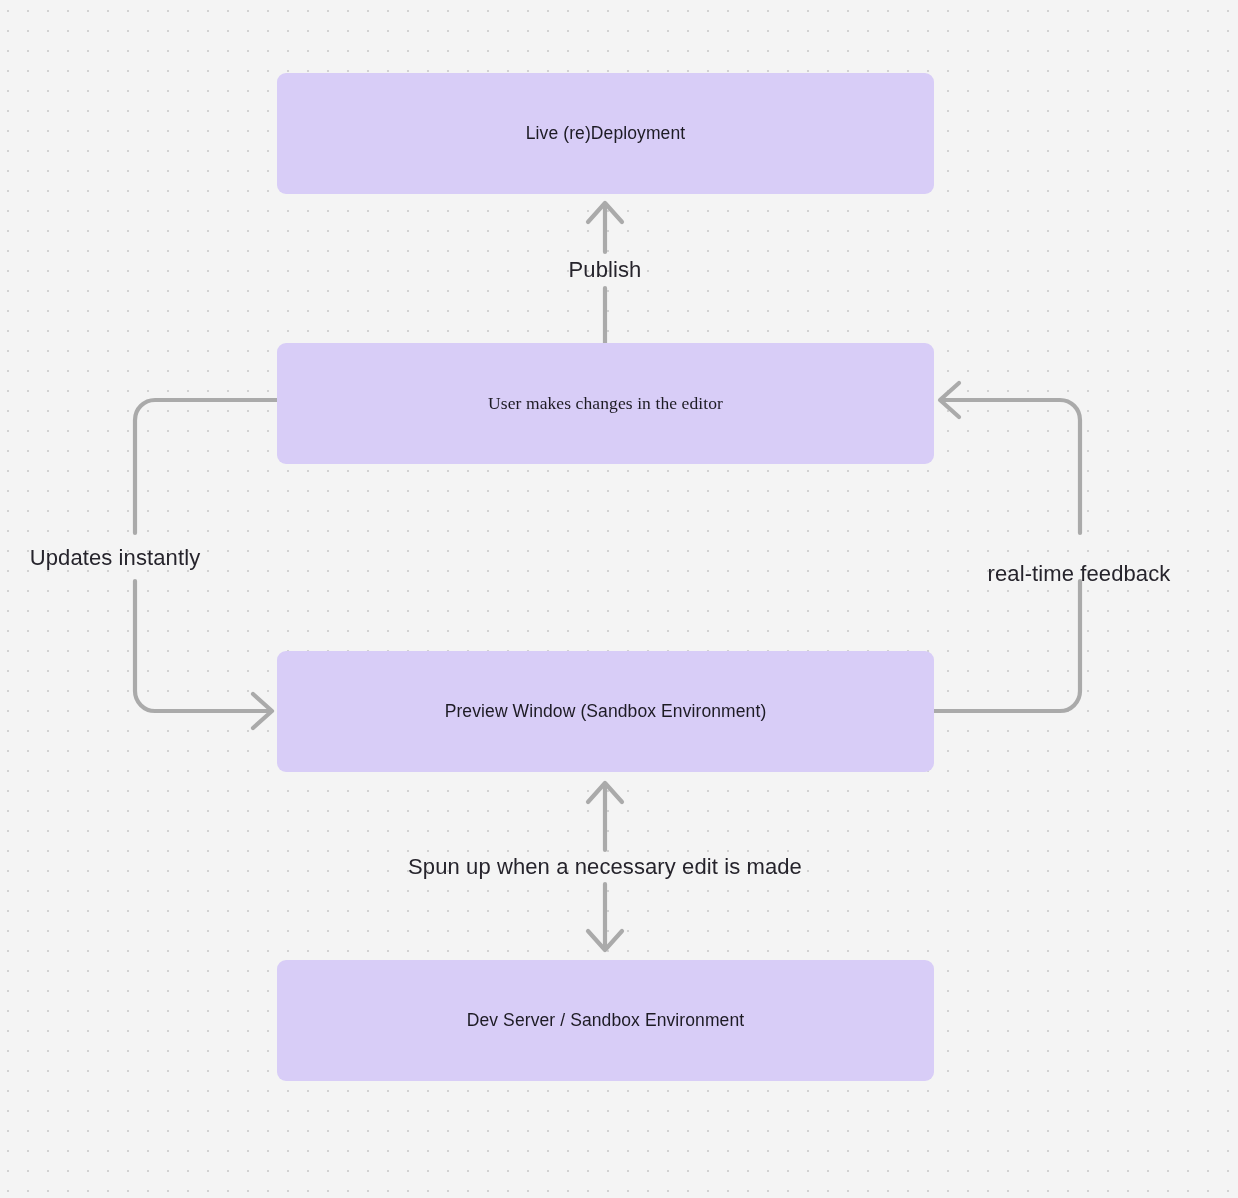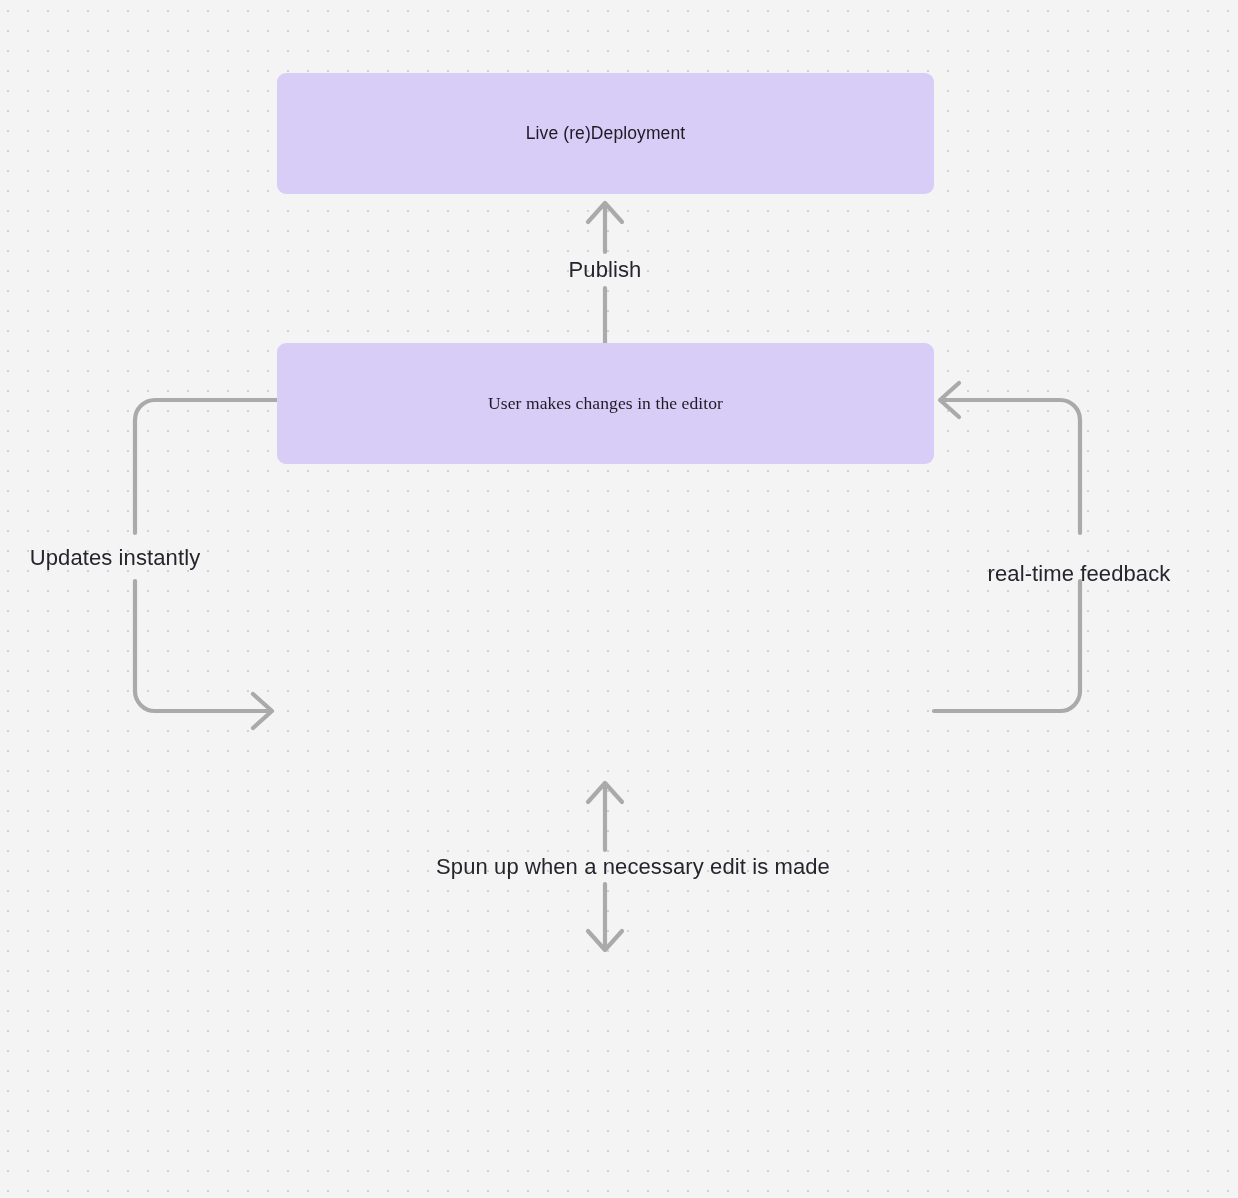--- a/index.html
+++ b/index.html
@@ -98,23 +98,29 @@
   </svg>
 
   <div class="node" style="left:277px; top:73px; width:657px; height:121px;">
     <span class="node-label">Live (re)Deployment</span>
   </div>
 
   <div class="node" style="left:277px; top:343px; width:657px; height:121px;font-family:Liberation Serif, serif;">
     <span class="node-label">User makes changes in the editor</span>
   </div>
 
+  <div class="node" style="left:277px; top:651px; width:657px; height:121px;">
+    <span class="node-label">Preview Window (Sandbox Environment)</span>
+  </div>
 
+  <div class="node" style="left:277px; top:960px; width:657px; height:121px;">
+    <span class="node-label">Dev Server / Sandbox Environment</span>
+  </div>
 
   <div class="edge-label" style="left:605px; top:270px;">Publish</div>
 
   <div class="edge-label" style="left:115px; top:558px;">Updates instantly</div>
 
   <div class="edge-label" style="left:1079px; top:558px;margin-top:16px;">real-time feedback</div>
 
-  <div class="edge-label" style="left:633px; top:867px;">Spun up when a necessary edit is made</div>
+  <div class="edge-label" style="left:605px; top:867px;">Spun up when a necessary edit is made</div>
 
 </div>
 
 </body></html>

